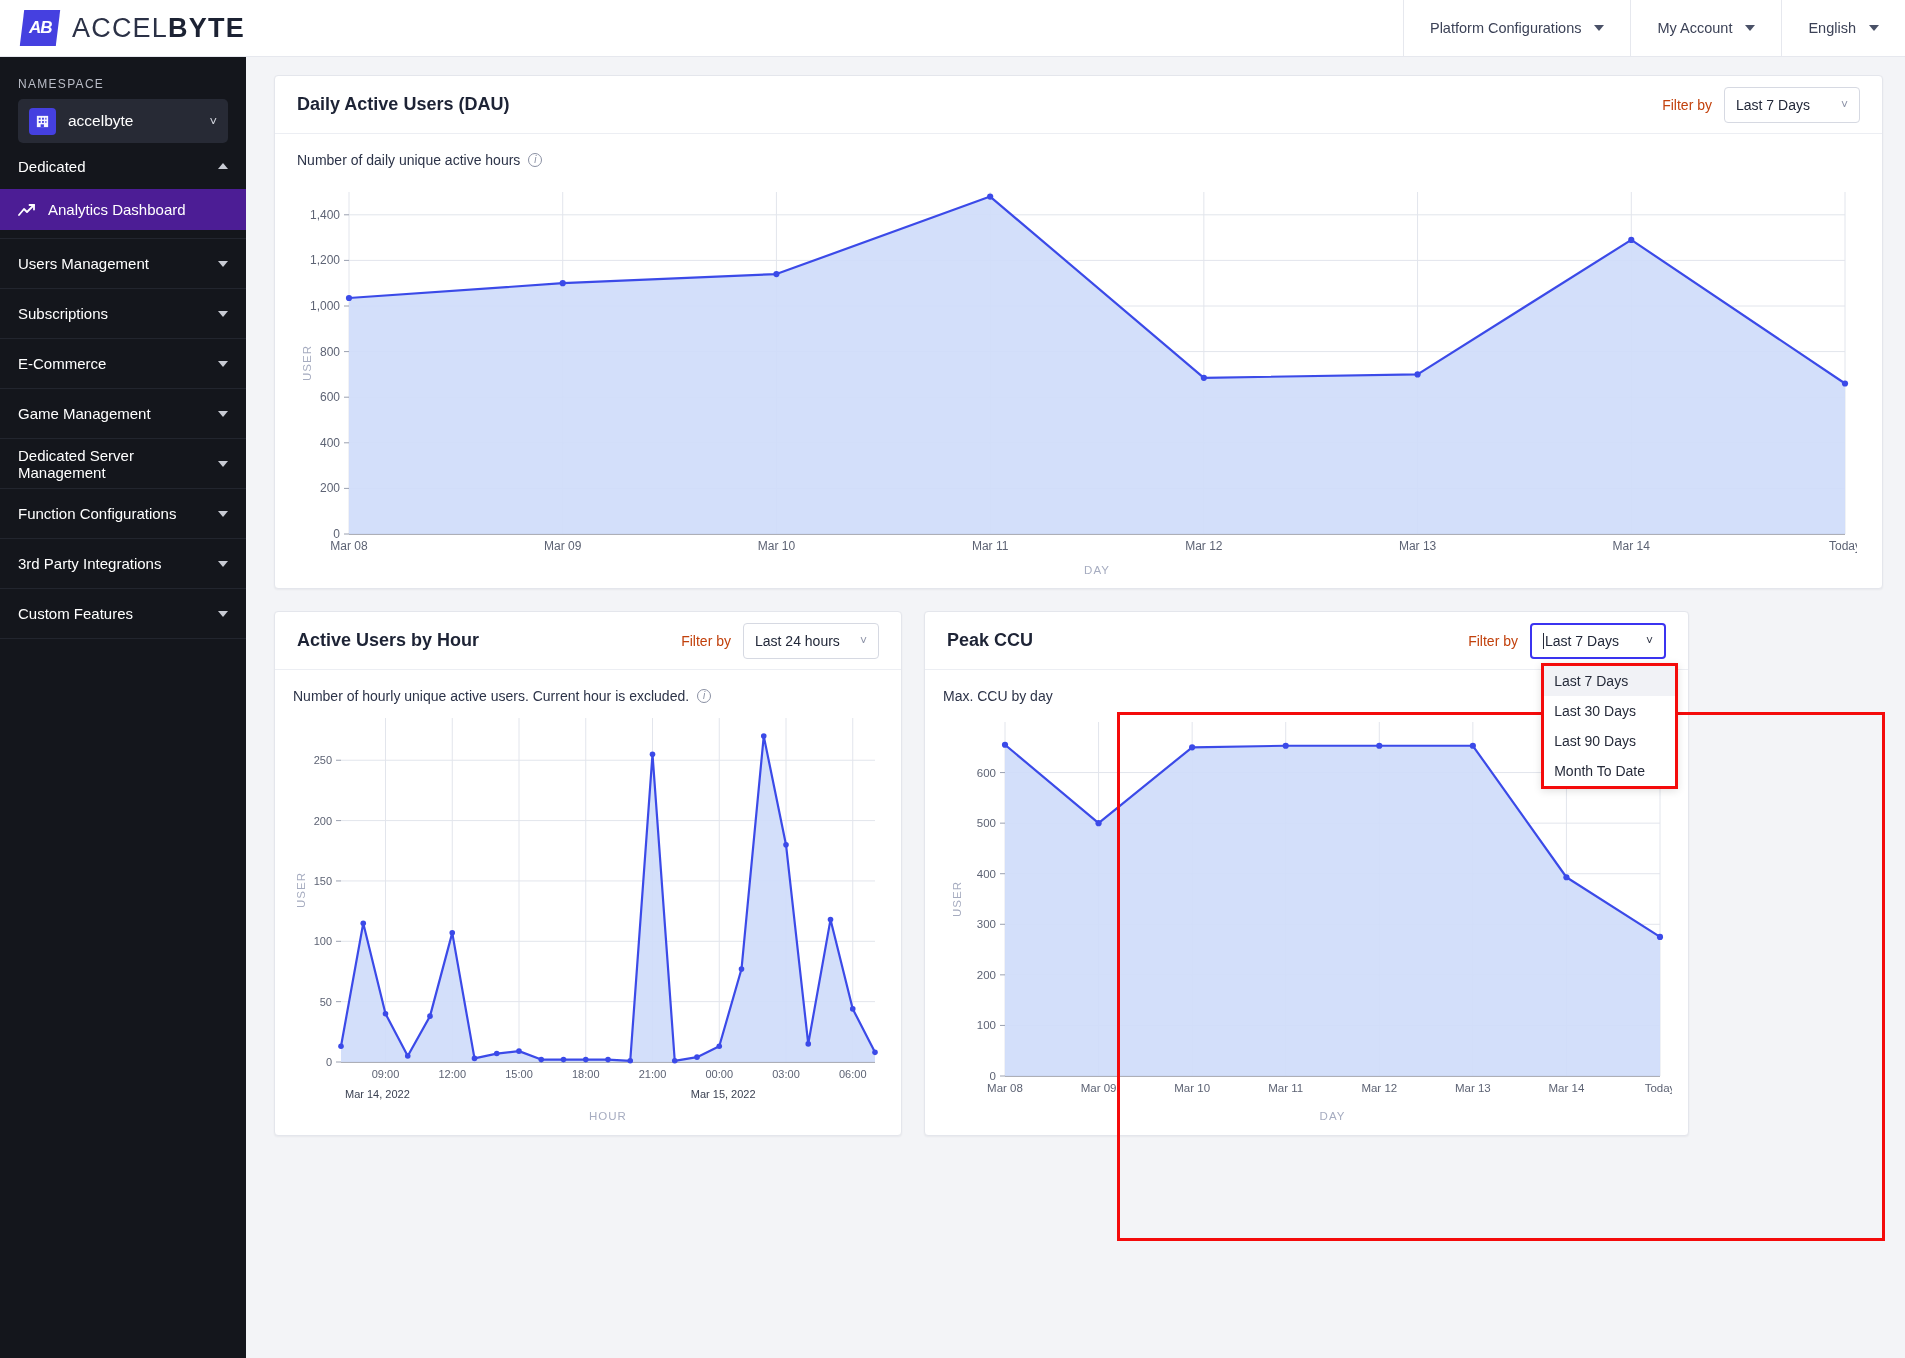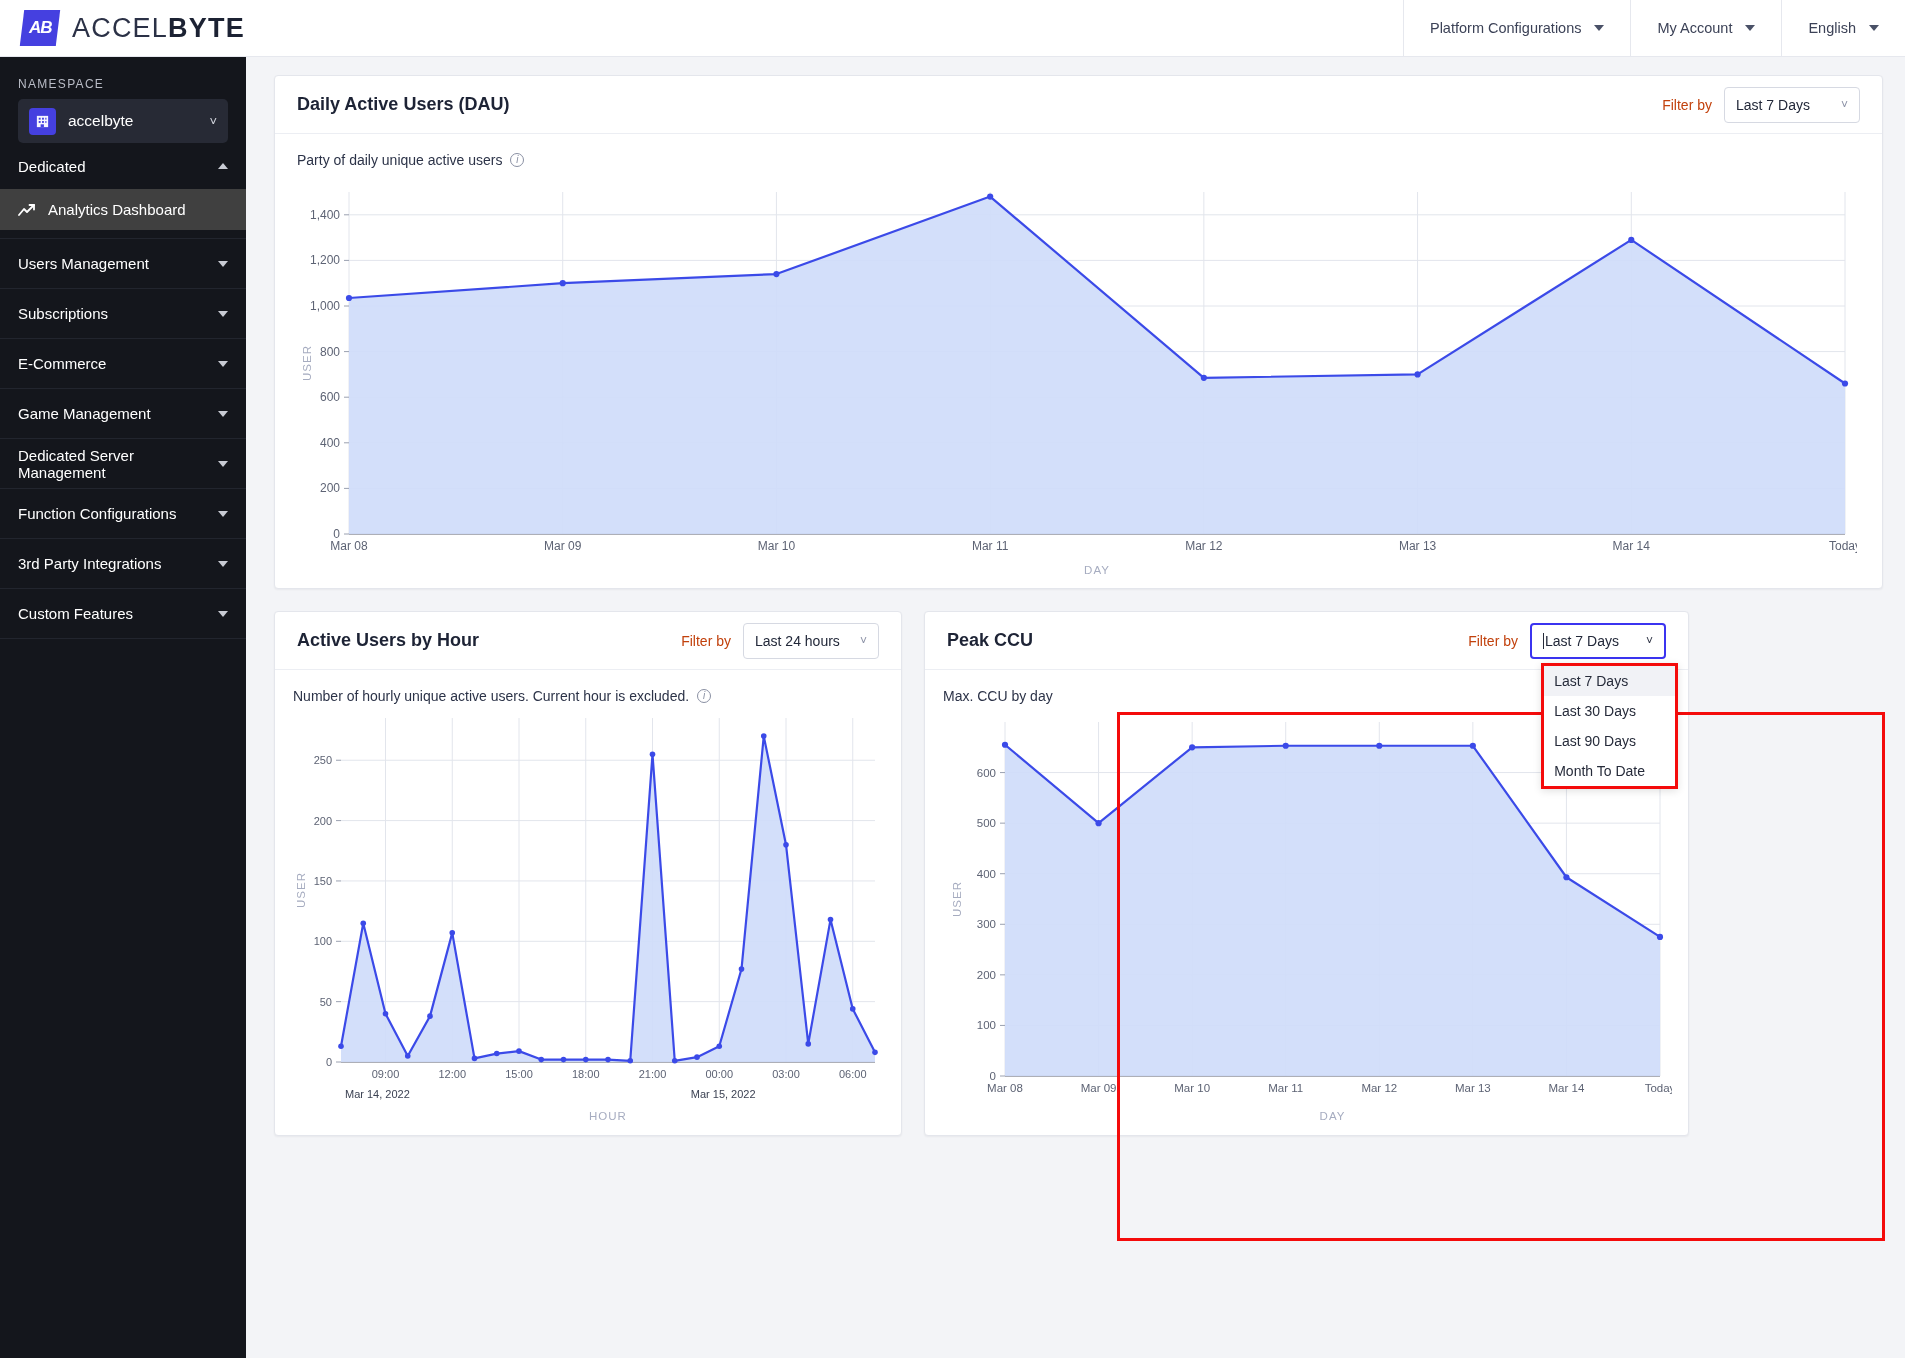--- a/index.html
+++ b/index.html
@@ -66,21 +66,21 @@
   }
   .nav-group .lbl { flex: 1; }
   .chev-sm {
     width: 0; height: 0; border-left: 5px solid transparent;
     border-right: 5px solid transparent; border-top: 6px solid #c9ccd4;
   }
   .chev-up {
     border-top: none; border-bottom: 6px solid #c9ccd4;
   }
   .nav-item-active {
-    height: 41px; background: #404040; display: flex; align-items: center;
+    height: 41px; background: #4c1d95; display: flex; align-items: center;
     gap: 12px; padding: 0 18px; font-size: 15px; cursor: pointer;
   }
   .trend-ico { width: 18px; height: 14px; display: block; }
 
   
   .main { position: absolute; top: 57px; left: 246px; width: 1659px; height: 1301px; padding: 18px 22px 0 28px; }
 
   .card {
     background: #fff; border-radius: 4px; border: 1px solid #e4e6ec;
     box-shadow: 0 1px 2px rgba(20,25,40,0.05);
@@ -233,21 +233,21 @@
       <div class="filter-wrap">
         <span class="filter-label">Filter by</span>
         <div class="select-box">
           <span class="sv">Last 7 Days</span>
           <span class="sc">˅</span>
         </div>
       </div>
     </div>
     <div style="padding:18px 22px 0 22px;">
       <div class="chart-note">
-        <span>Party of daily unique active users</span>
+        <span>Number of daily unique active hours</span>
         <span class="info-ico">i</span>
       </div>
       <svg id="dau-chart" width="1560" height="410" viewBox="0 0 1560 410">
           <line x1="52" y1="320.4" x2="1548" y2="320.4" stroke="#e2e5ec" stroke-width="1"></line>
           <line x1="52" y1="274.8" x2="1548" y2="274.8" stroke="#e2e5ec" stroke-width="1"></line>
           <line x1="52" y1="229.2" x2="1548" y2="229.2" stroke="#e2e5ec" stroke-width="1"></line>
           <line x1="52" y1="183.6" x2="1548" y2="183.6" stroke="#e2e5ec" stroke-width="1"></line>
           <line x1="52" y1="138" x2="1548" y2="138" stroke="#e2e5ec" stroke-width="1"></line>
           <line x1="52" y1="92.39999999999998" x2="1548" y2="92.39999999999998" stroke="#e2e5ec" stroke-width="1"></line>
           <line x1="52" y1="46.80000000000001" x2="1548" y2="46.80000000000001" stroke="#e2e5ec" stroke-width="1"></line>

